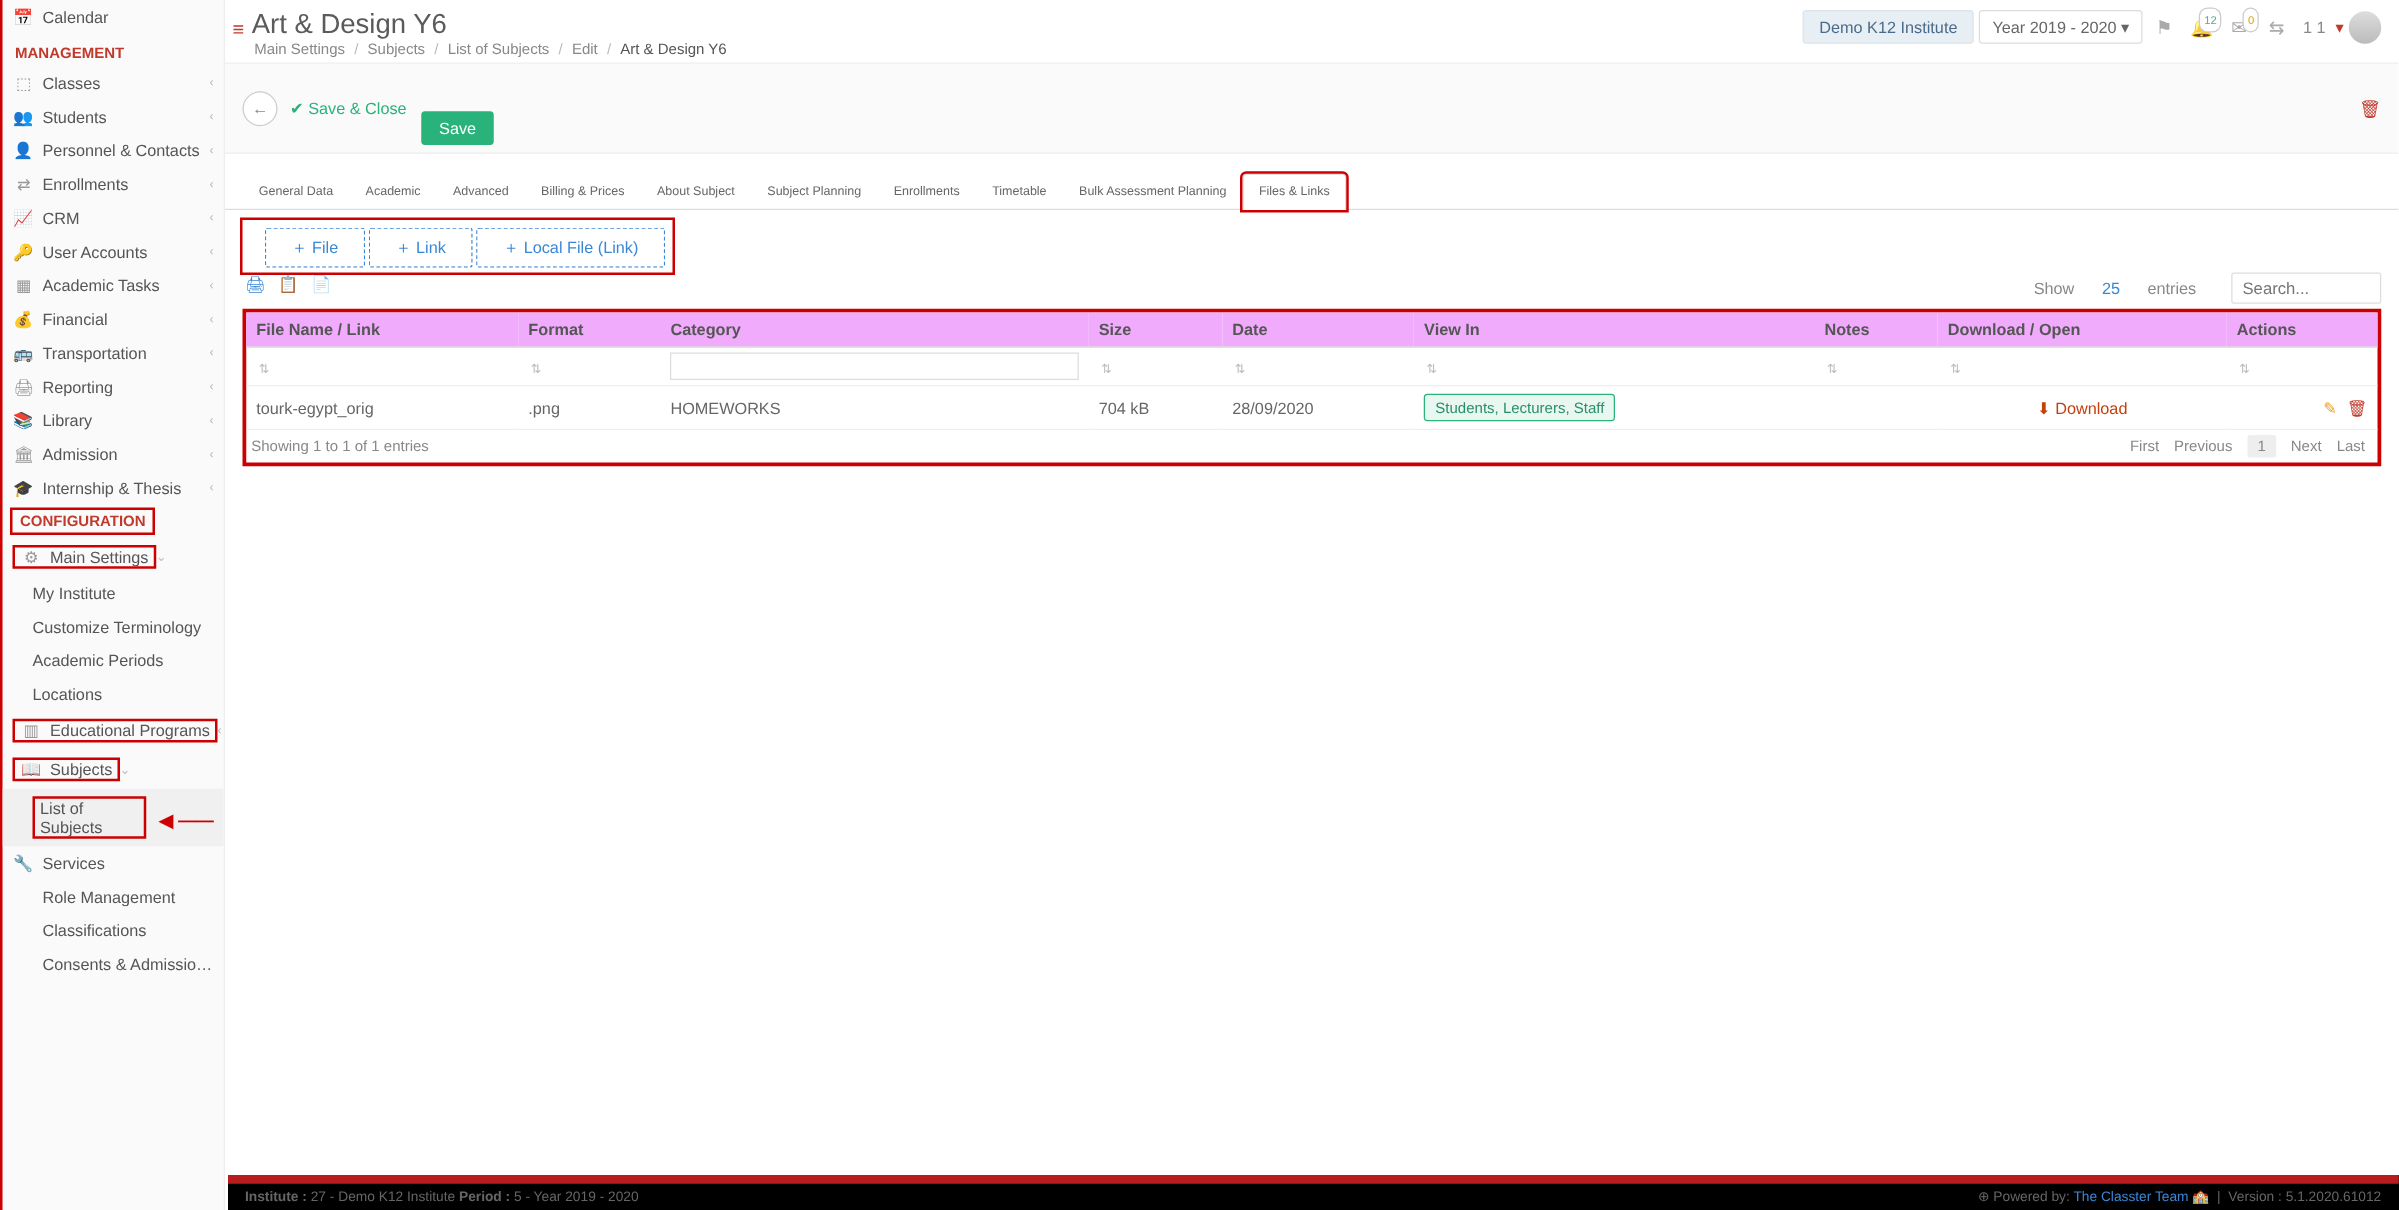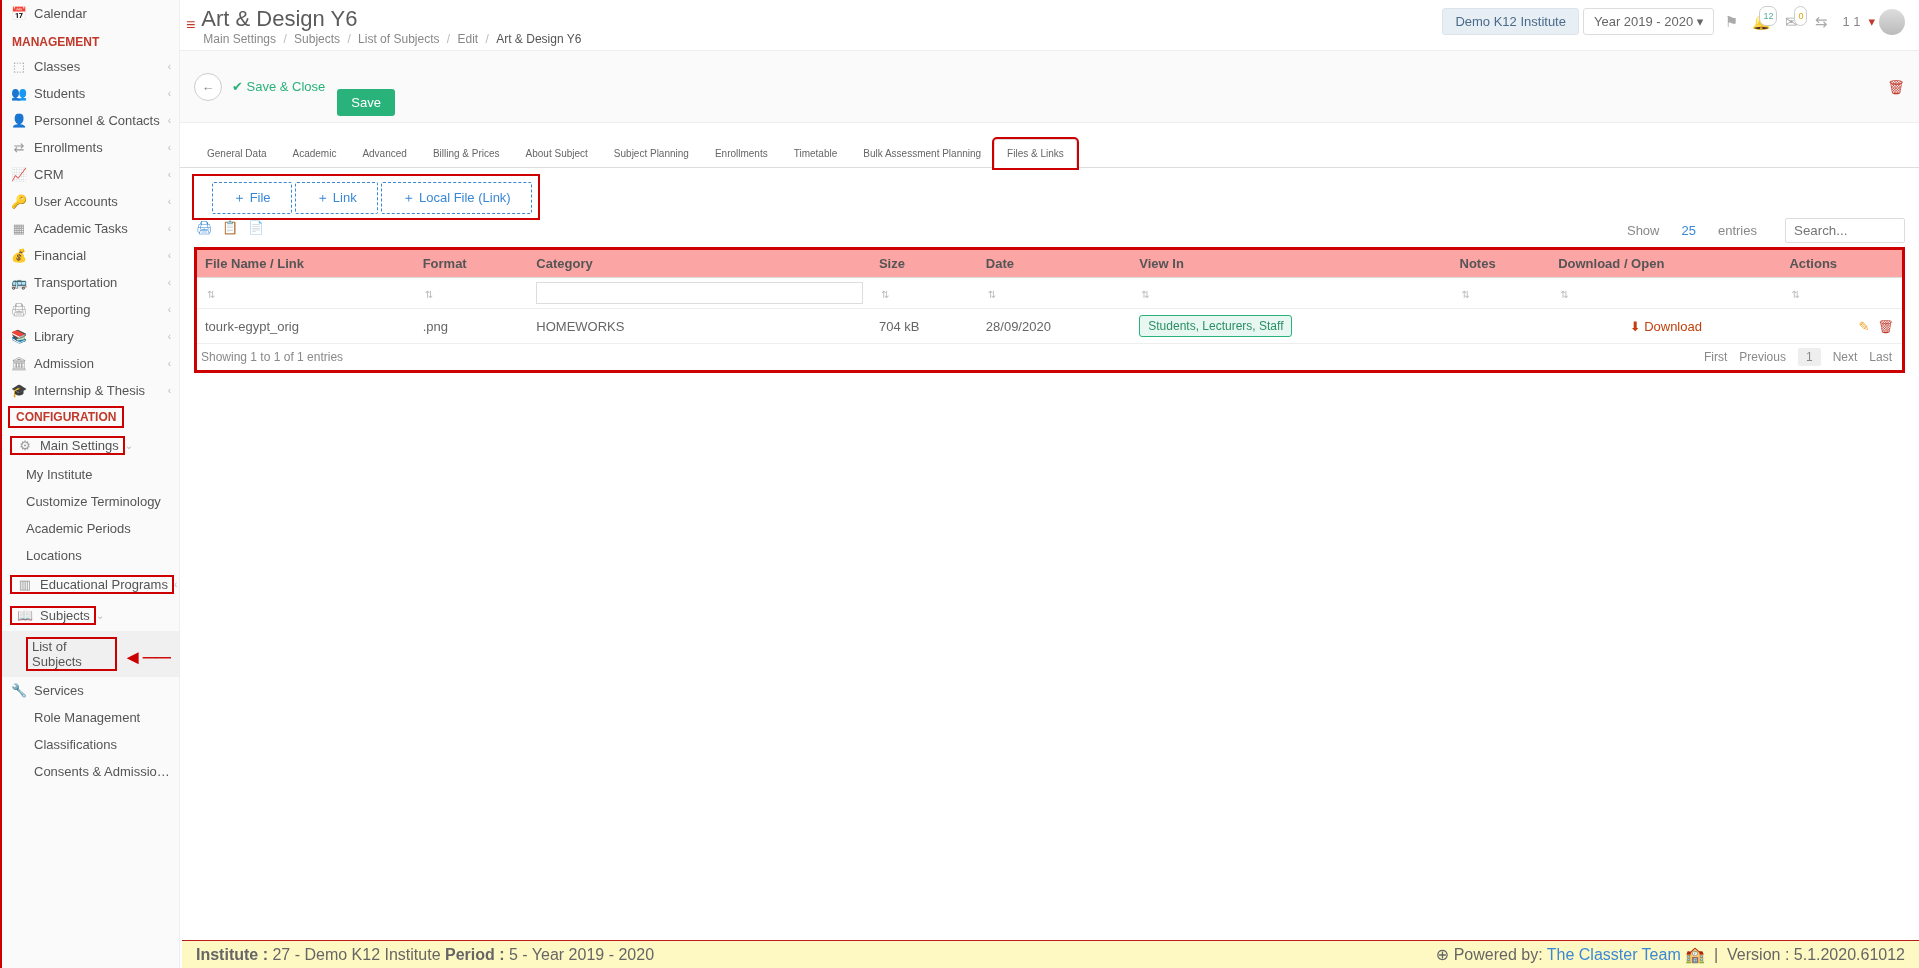--- a/index.html
+++ b/index.html
@@ -49,34 +49,34 @@
   
   .table-top { display:flex; align-items: center; padding: 0 14px 4px 14px; color:#888;}
   .mini-icons { display:flex; gap:10px; color:#3a87d6; padding-left: 2px; margin-top:-6px; flex:1;}
   .mini-icons span{cursor:pointer;}
   .show-entries { display:flex; align-items:center; gap:22px; }
   .show-entries .num { color:#3a87d6; }
   .search-box { border:1px solid #ddd; border-radius:2px; padding:4px 8px; width:120px; margin-left:6px;}
   
   .table-wrap { padding: 0 14px; position: relative;}
   table { width: 100%; border-collapse: collapse; }
-  th { text-align: left; padding: 6px 8px; font-weight: 600; color: #555; border-bottom: 1px solid #ddd; background: #fca5a5; font-size: 13px;}
+  th { text-align: left; padding: 6px 8px; font-weight: 600; color: #555; border-bottom: 1px solid #ddd; background: #f0abfc; font-size: 13px;}
   td { padding: 6px 8px; border-bottom: 1px solid #eee; font-size: 13px; color: #666;}
   .filter-row td { padding: 4px 8px; }
   .filter-input { width: 100%; border: 1px solid #ddd; padding: 3px 4px; font-size: 12px; }
   .sort-ind { color: #bbb; font-size: 10px; margin-left:2px;}
   .tag { display:inline-block; border:1px solid #2ab27b; background:#e8f7f1; color:#2a8f66; padding: 3px 8px; border-radius:3px; font-size:12px;}
   .dl-link { color:#c2410c; cursor:pointer;}
   .act-edit{color:#f0a020; cursor:pointer; margin-right:8px;}
   .act-del{color:#c0392b; cursor:pointer;}
   .table-footer{display:flex; justify-content:space-between; padding:6px 4px; font-size:12px; color:#888;}
   .pager span{margin:0 6px; cursor:pointer;}
   .pager .cur{background:#eee; padding:2px 8px; border-radius:2px;}
   
-  .footer { position: fixed; bottom: 0; left: 182px; right: 0; background:#fef9c3; border-top:1px solid #b91c1c; font-size:16px; color:#666; padding:4px 14px; display:flex; justify-content:space-between; align-items:center;}
+  .footer { position: fixed; bottom: 0; left: 182px; right: 0; background:#000000; border-top:7px solid #b91c1c; font-size:11px; color:#666; padding:4px 14px; display:flex; justify-content:space-between; align-items:center;}
   .footer a{color:#3a87d6; text-decoration:none;}
   .red-arrow { color:#c00; font-size: 20px; display:inline-block; margin-left: 6px; transform: translateY(3px);}
   .redbox-table{border:3px solid #c00;}
 </style>
 </head>
 <body>
 
 <div class="layout">
 
   <div class="sidebar">

